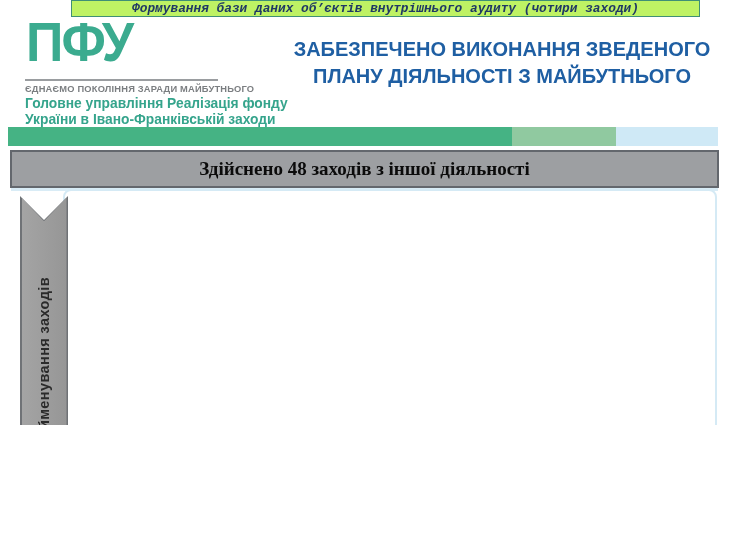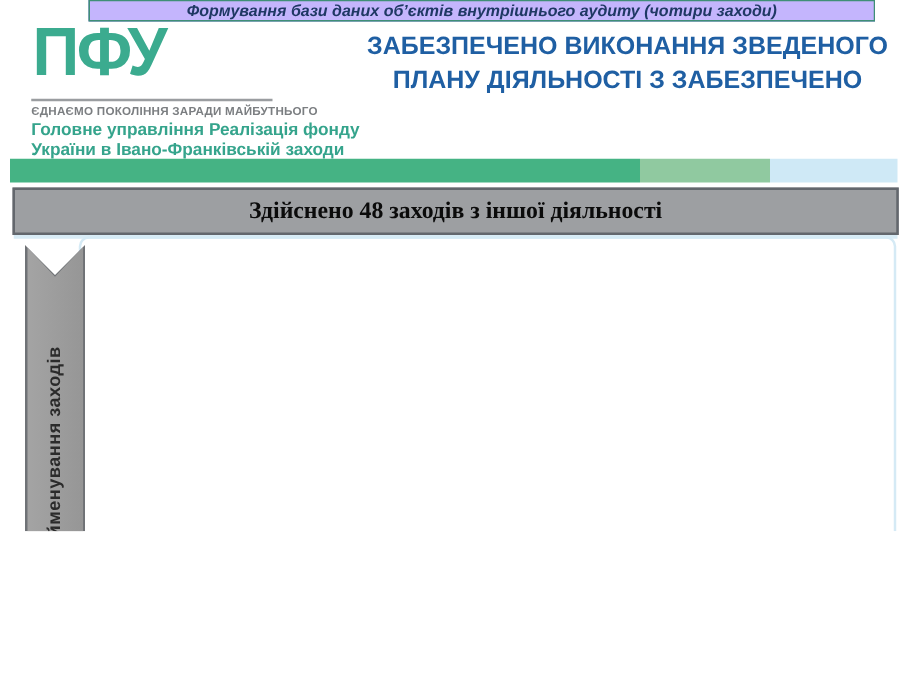--- a/index.html
+++ b/index.html
@@ -29,21 +29,21 @@
     position:absolute;left:25px;top:96px;width:280px;
     font-size:13.8px;font-weight:700;color:#35a48c;line-height:1.18;
   }
   
   .stripe{position:absolute;left:8px;top:127px;height:19px;display:flex;}
   .stripe .seg-green{width:504px;background:#45b384;}
   .stripe .seg-lightgreen{width:104px;background:#90c9a0;}
   .stripe .seg-lightblue{width:102px;background:#cfe9f6;}
   
   .main-title{
-    position:absolute;left:283px;top:24px;width:438px;
+    position:absolute;left:283px;top:36px;width:438px;
     text-align:center;font-size:20px;font-weight:800;color:#1f5fa3;line-height:1.33;
   }
   
   .summary-bar{
     position:absolute;left:10px;top:150px;width:705px;height:34px;
     background:#9d9fa2;border:2px solid #63676d;
     display:flex;align-items:center;justify-content:center;
     font-family:"Liberation Serif",serif;font-size:19px;font-weight:700;color:#0b0b0b;
     box-shadow:0 4px 0 -1px #d9ecf6;
   }
@@ -65,24 +65,24 @@
     display:flex;align-items:center;justify-content:center;
   }
   .ribbon-label{
     writing-mode:vertical-rl;transform:rotate(180deg);
     font-size:14.5px;font-weight:600;color:#2b2b2b;letter-spacing:.4px;
     white-space:nowrap;
   }
   
   .bar{
     position:absolute;left:71px;width:629px;
-    background:#c4b5fd;border:1px solid #3f8f76;
+    background:#bef264;border:1px solid #3f8f76;
     display:flex;align-items:center;justify-content:center;text-align:center;
     font-size:12.8px;font-style:italic;font-weight:600;color:#1f3864;
-    padding:0 14px;box-sizing:border-box;
+    padding:0 14px;box-sizing:border-box;font-family:Liberation Mono, monospace;
   }
   .bar:nth-of-type(1){top:202px;height:29px;}
   .bar:nth-of-type(2){top:247px;height:31px;}
   .bar:nth-of-type(3){top:297px;height:36px;}
   .bar:nth-of-type(4){top:352px;height:38px;}
   .bar:nth-of-type(5){top:408px;height:38px;}
   .bar:nth-of-type(6){top:464px;height:38px;}
 </style>
 </head>
 <body>
@@ -98,21 +98,21 @@
   </div>
 
   <div class="stripe">
     <div class="seg-green"></div>
     <div class="seg-lightgreen"></div>
     <div class="seg-lightblue"></div>
   </div>
 
   <div class="main-title">
     <div>ЗАБЕЗПЕЧЕНО ВИКОНАННЯ ЗВЕДЕНОГО</div>
-    <div>ПЛАНУ ДІЯЛЬНОСТІ З ЗАБЕЗПЕЧЕНО</div>
+    <div>ПЛАНУ ДІЯЛЬНОСТІ З МАЙБУТНЬОГО</div>
   </div>
 
   <div class="summary-bar">Здійснено 48 заходів з іншої діяльності</div>
 
   <div class="bars-outline"></div>
 
   <div class="ribbon">
     <div class="ribbon-inner">
       <span class="ribbon-label">Найменування заходів</span>
     </div>

